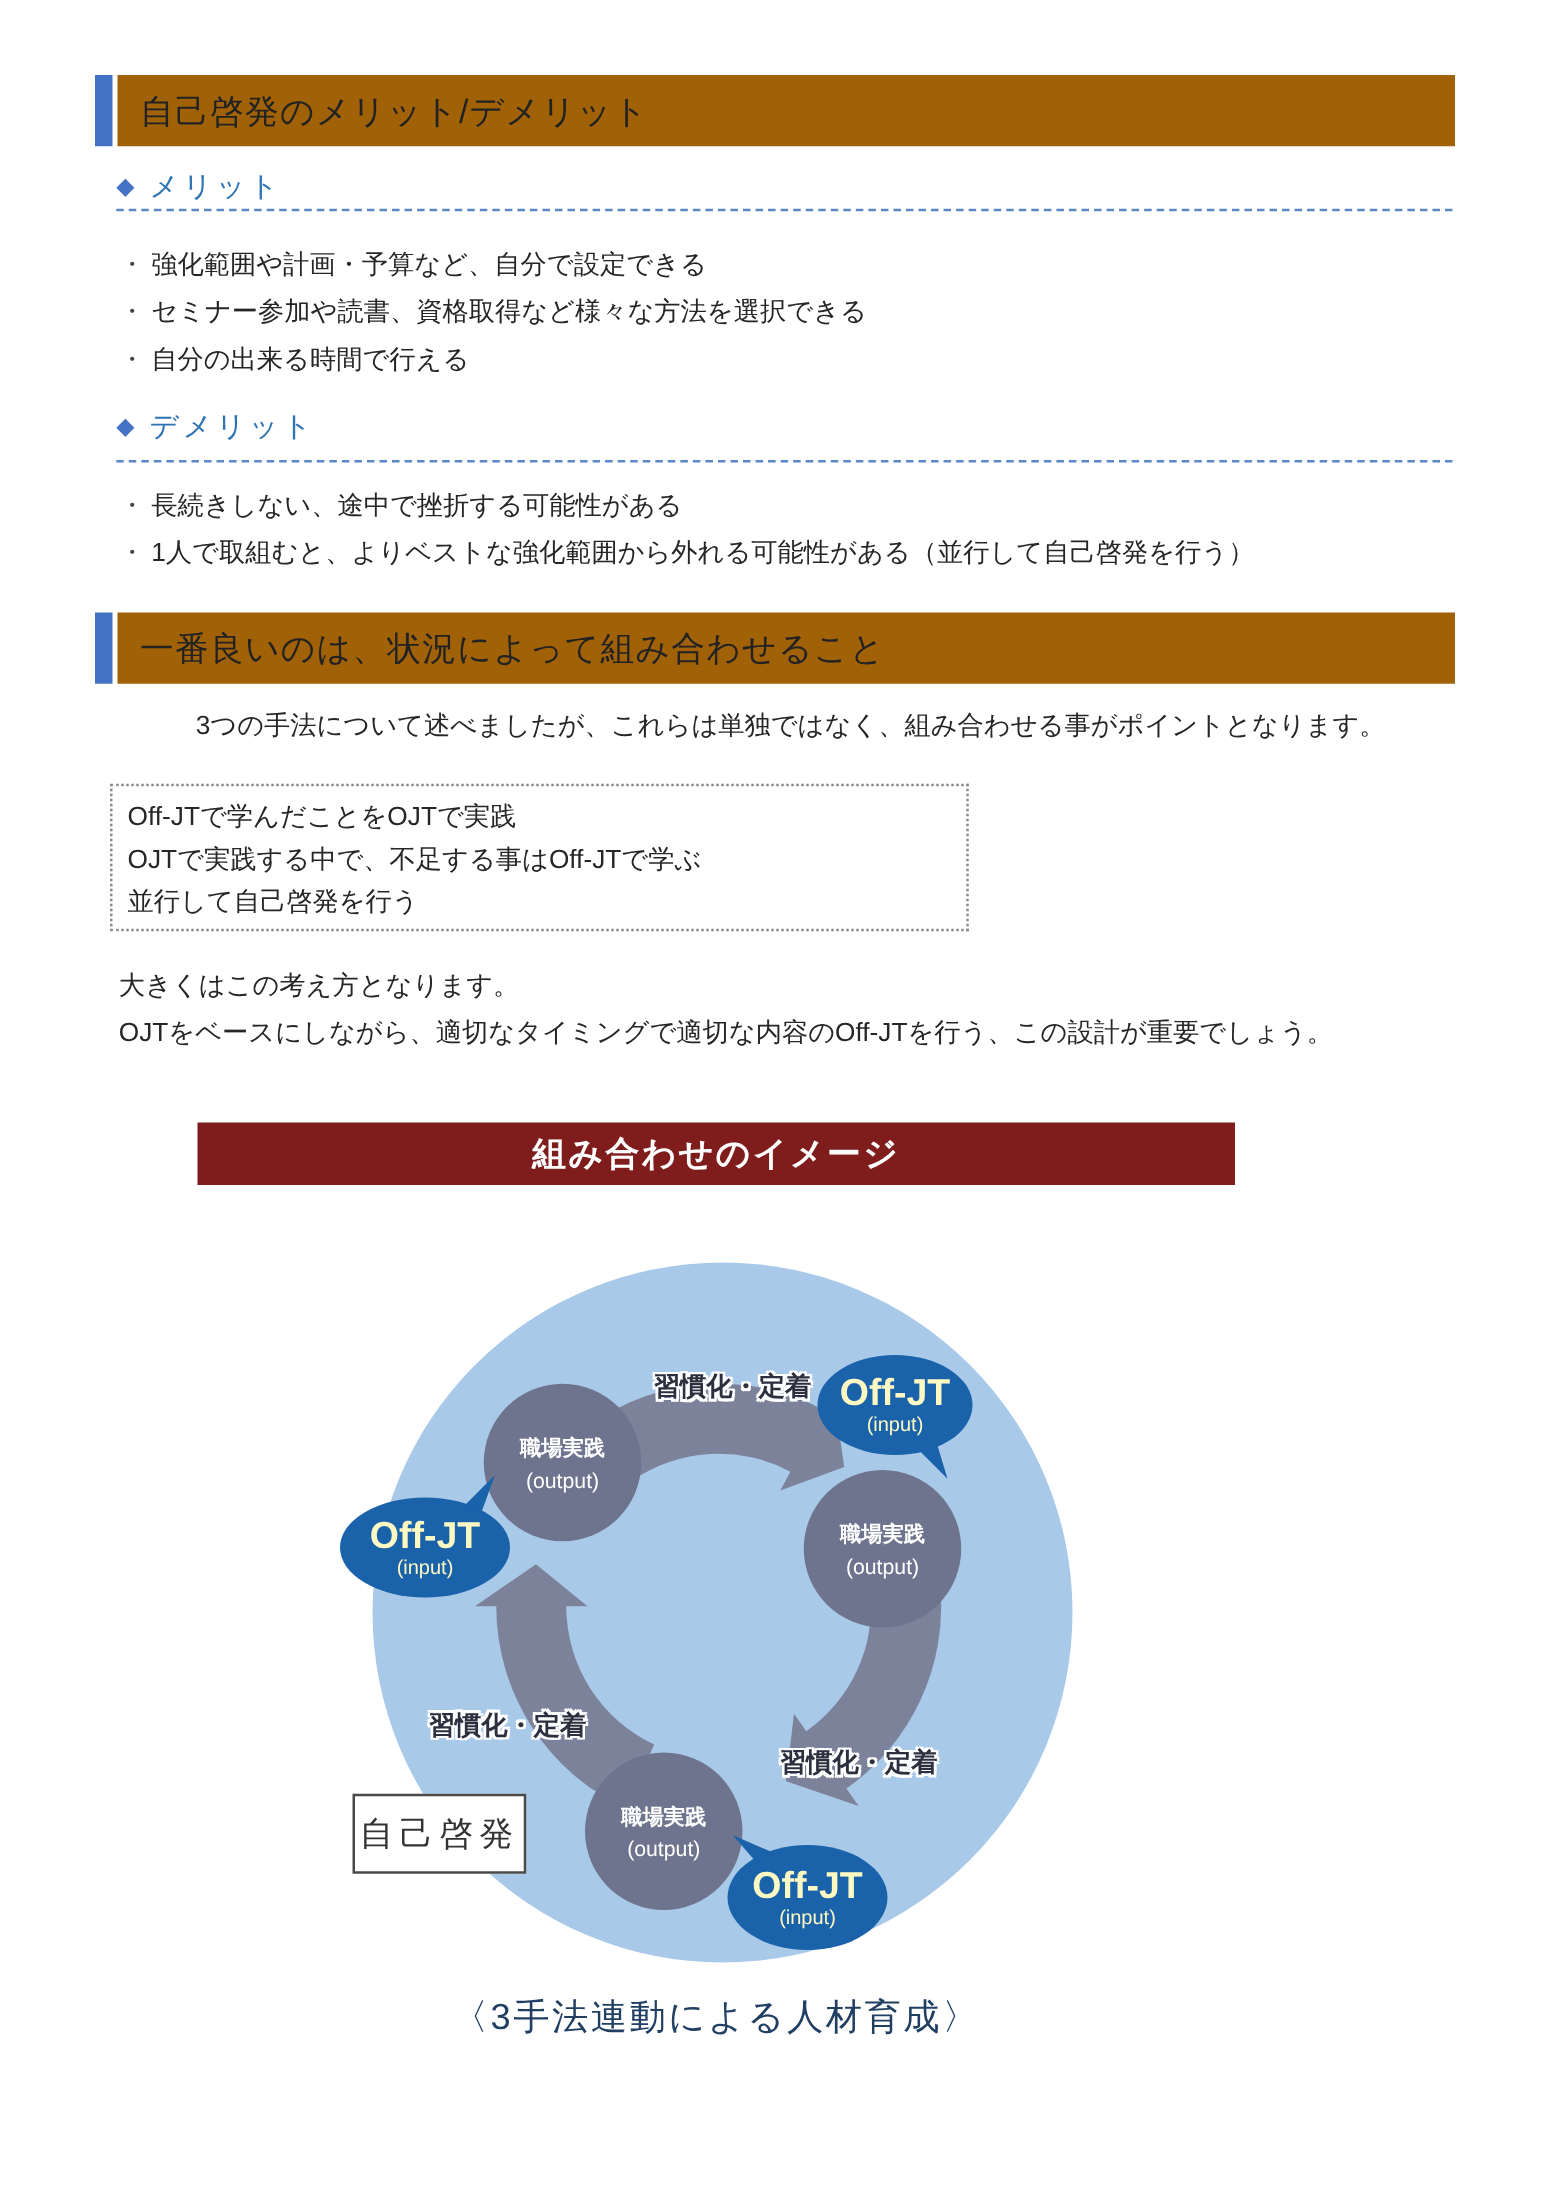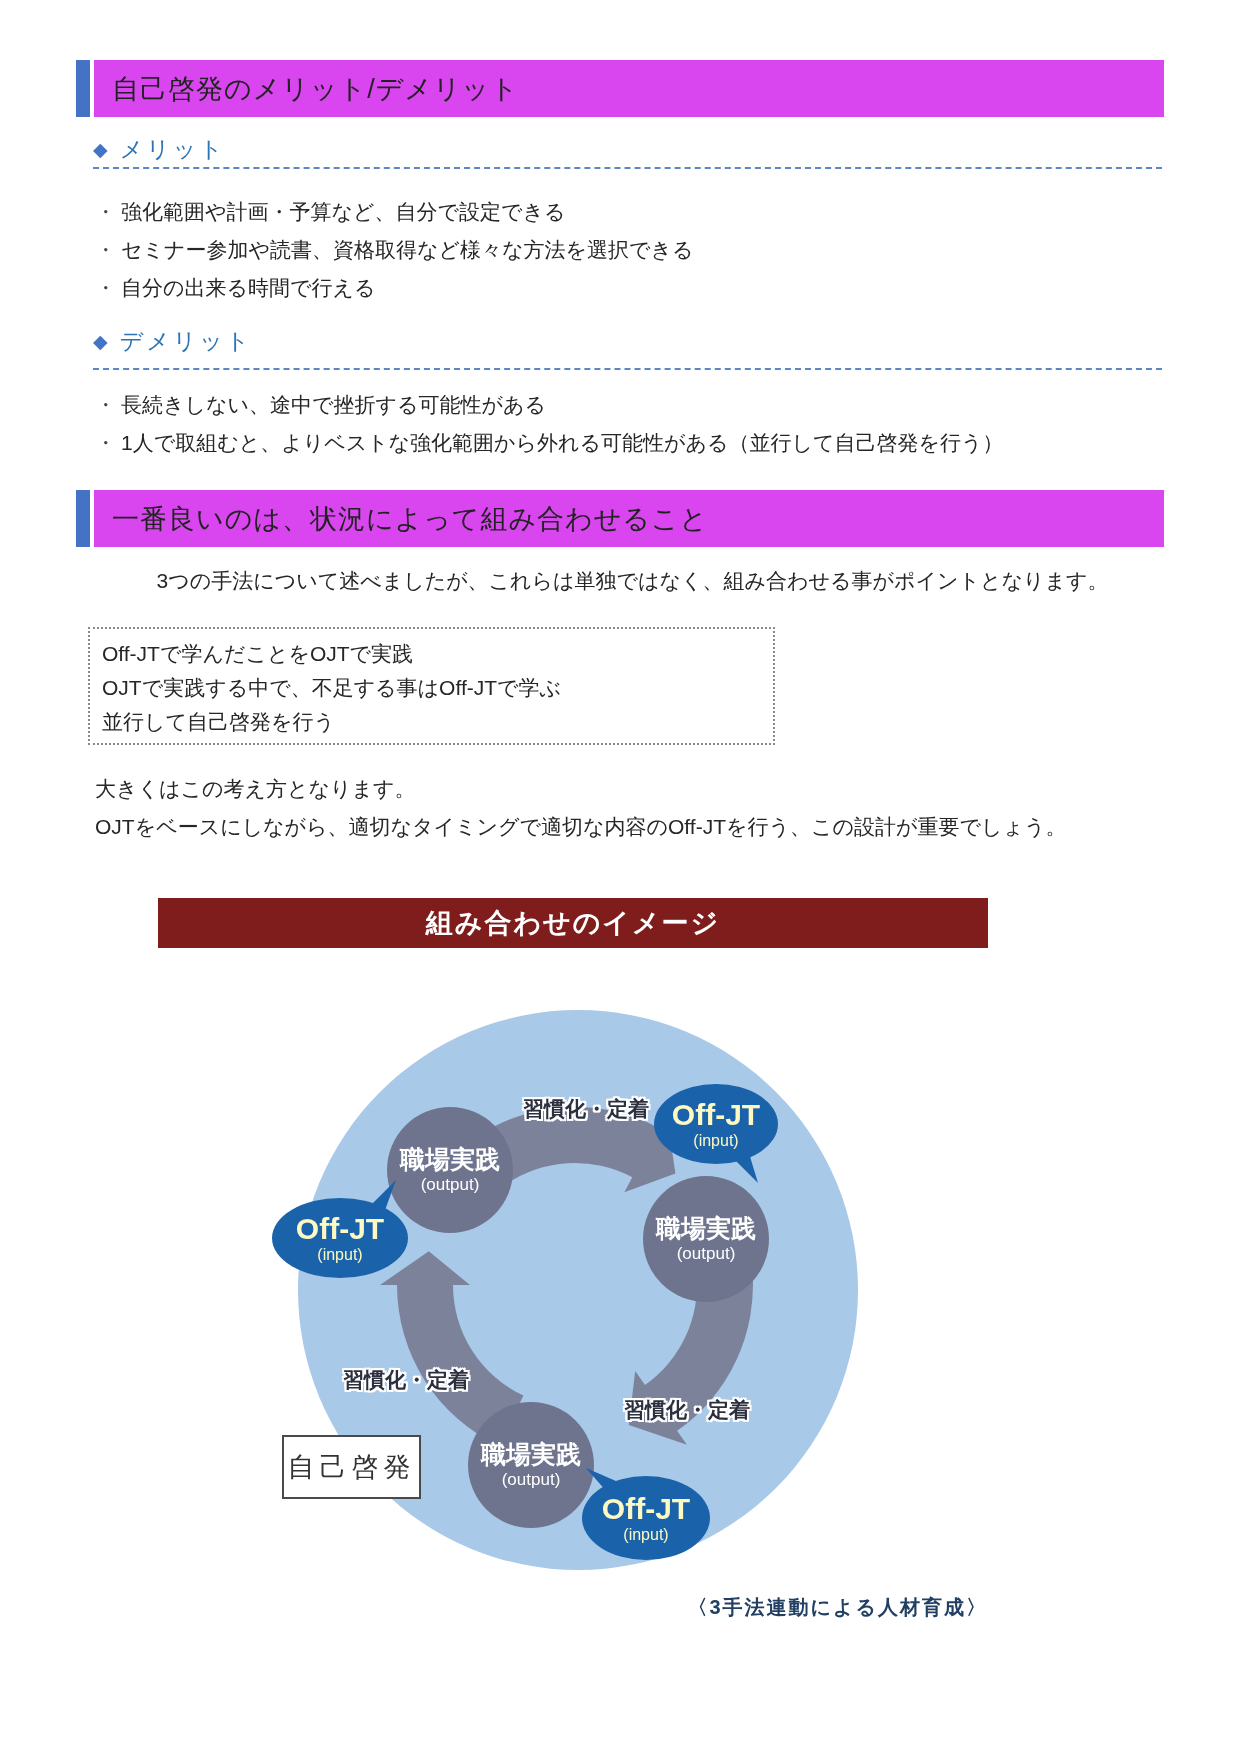--- a/index.html
+++ b/index.html
@@ -11,21 +11,21 @@
     color:#262626;
     overflow:hidden;
   }
   
   .section-header{
     position:absolute;left:76px;width:1088px;height:57px;
     display:flex;align-items:stretch;
   }
   .accent-bar{width:14px;background:#4472c4;}
   .header-bg{
-    flex:1;background:#d946ef;margin-left:4px;
+    flex:1;background:#a16207;margin-left:4px;
     display:flex;align-items:center;padding-left:18px;
     font-size:27px;color:#222222;letter-spacing:1px;
   }
   
   .subhead{
     position:absolute;left:93px;height:30px;
     display:flex;align-items:center;
     font-size:23px;color:#2e74b5;letter-spacing:3px;
   }
   .diamond{color:#4472c4;font-size:19px;margin-right:12px;letter-spacing:0;}
@@ -70,21 +70,21 @@
   .arrow-svg,.tail-svg{position:absolute;left:0;top:0;pointer-events:none;}
   .gray-circle{
     position:absolute;width:126px;height:126px;border-radius:50%;
     background:#6f748e;color:#ffffff;
     display:flex;flex-direction:column;align-items:center;justify-content:center;
     text-align:center;
   }
   .gc-1{left:387px;top:1107px;}
   .gc-2{left:643px;top:1176px;}
   .gc-3{left:468px;top:1402px;}
-  .gray-circle .jp{font-size:25px;font-weight:bold;line-height:30px;}
+  .gray-circle .jp{font-size:17px;font-weight:bold;line-height:30px;}
   .gray-circle .sub{font-size:17px;line-height:22px;}
   .bubble{
     position:absolute;border-radius:50%;
     background:#1a63ab;color:#fef9c3;
     display:flex;flex-direction:column;align-items:center;justify-content:center;
     text-align:center;
   }
   .bub-left{left:272px;top:1198px;width:136px;height:80px;}
   .bub-topright{left:654px;top:1084px;width:124px;height:80px;}
   .bub-botright{left:582px;top:1476px;width:128px;height:84px;}
@@ -101,21 +101,21 @@
   .hl-left{left:406px;top:1350px;}
   .hl-right{left:687px;top:1380px;}
   .selfdev-box{
     position:absolute;left:282px;top:1435px;width:139px;height:64px;
     background:#ffffff;border:2px solid #4a4a4a;box-sizing:border-box;
     display:flex;align-items:center;justify-content:center;
     font-size:27px;color:#333333;letter-spacing:5px;
   }
   .diagram-caption{
     position:absolute;left:158px;top:1594px;width:830px;
-    text-align:right;font-size:20px;font-weight:bold;color:#203f63;letter-spacing:2px;
+    text-align:center;font-size:29px;font-weight:normal;color:#203f63;letter-spacing:2px;
   }
 </style>
 </head>
 <body>
 
 <div class="page">
 
   <div class="section-header" style="top:60px;">
     <div class="accent-bar"></div>
     <div class="header-bg">自己啓発のメリット/デメリット</div>

